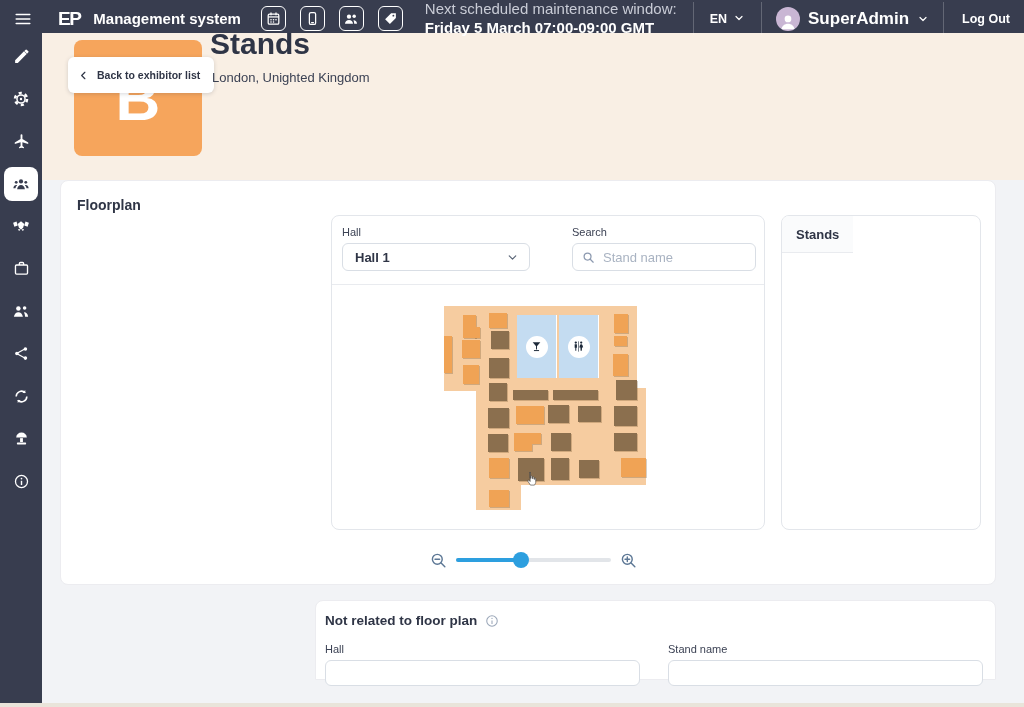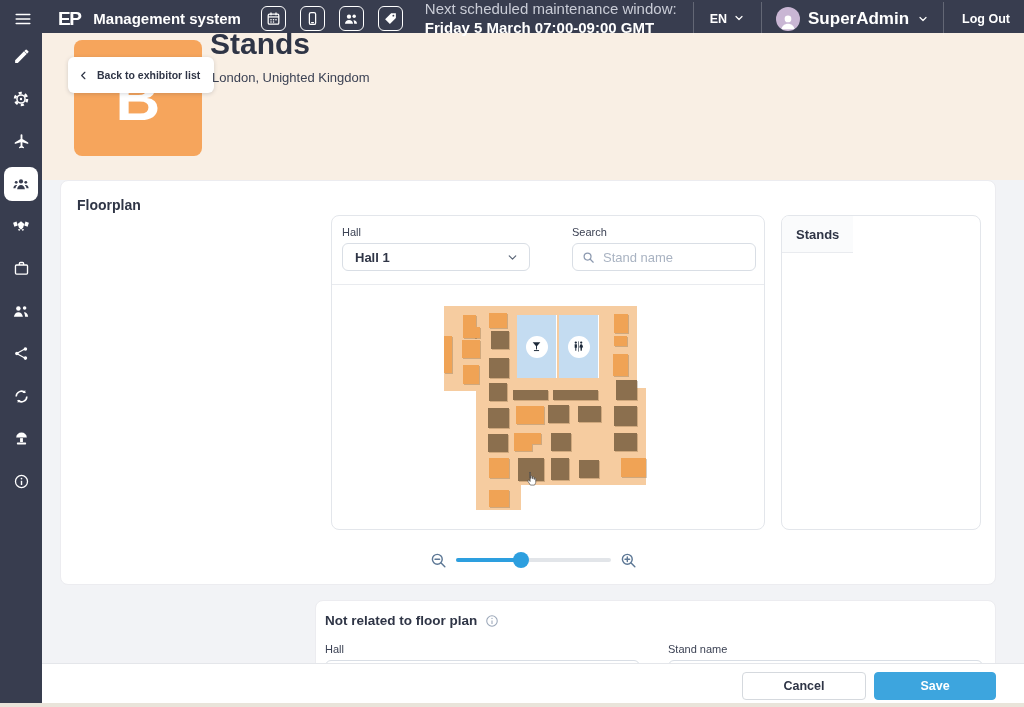--- a/index.html
+++ b/index.html
@@ -446,17 +446,13 @@
     <div class="nr-col1">
       <div class="field-label">Hall</div>
       <div class="nr-input"></div>
     </div>
     <div class="nr-col2">
       <div class="field-label">Stand name</div>
       <div class="nr-input"></div>
     </div>
   </div>
 
-  <div class="footer">
-    <button class="btn btn-cancel">Cancel</button>
-    <button class="btn btn-save">Save</button>
-  </div>
 </div>
 
 </body></html>

